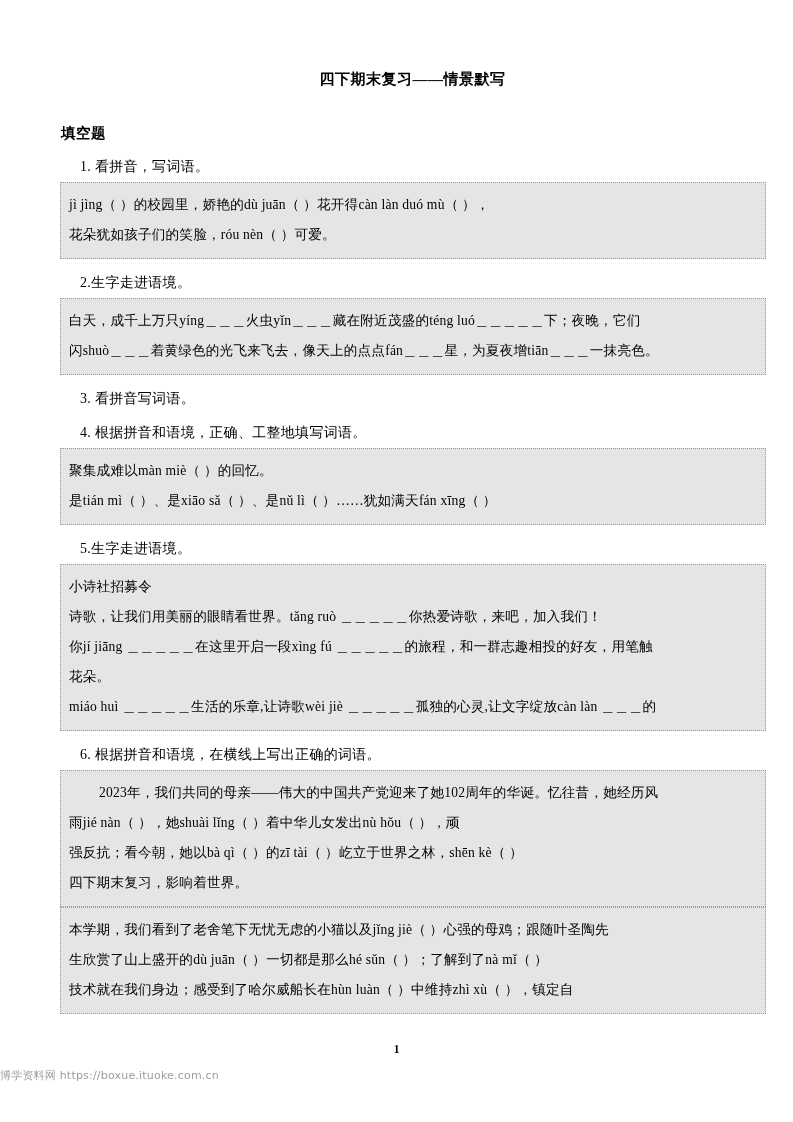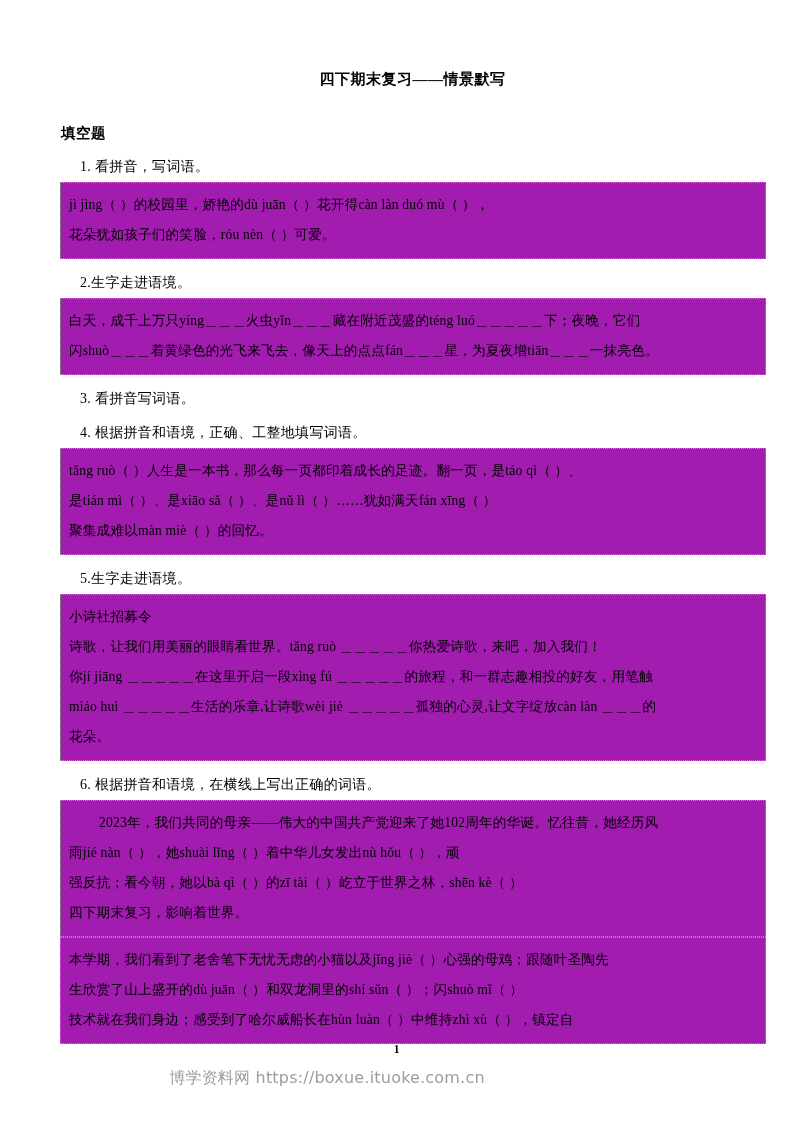--- a/index.html
+++ b/index.html
@@ -40,21 +40,21 @@
     font-size: 14px;
     margin: 15px 0 6px 64px;
     letter-spacing: 0.3px;
     line-height: 1.3;
   }
   .q-box {
     margin: 0 43px 0 44px;
     border: 1px dotted #9a9a9a;
     box-sizing: border-box;
     padding: 7px 8px 8px 8px;
-    background: #a21caf;
+    background: #e5e5e5;
   }
   .q-line {
     font-size: 13.6px;
     line-height: 30px;
     white-space: nowrap;
     letter-spacing: 0.2px;
   }
   .indent2 {
     padding-left: 30px;
   }
@@ -67,22 +67,22 @@
     font-size: 11.5px;
     font-weight: bold;
     font-family: "Liberation Serif", serif;
     color: #000;
   }
   .watermark {
     position: absolute;
     left: 0;
     top: 1068px;
     width: 654px;
-    text-align: center;
-    font-size: 16px;
+    text-align: left;
+    font-size: 11px;
     font-family: "DejaVu Sans", "Liberation Sans", sans-serif;
     color: #9d9d9d;
     letter-spacing: 0.2px;
   }
 </style>
 </head>
 <body>
 
 <div class="page">
 
@@ -99,45 +99,44 @@
   <div class="q-label">2.生字走进语境。</div>
   <div class="q-box">
     <div class="q-line">白天，成千上万只yíng＿＿＿火虫yǐn＿＿＿藏在附近茂盛的téng luó＿＿＿＿＿下；夜晚，它们</div>
     <div class="q-line">闪shuò＿＿＿着黄绿色的光飞来飞去，像天上的点点fán＿＿＿星，为夏夜增tiān＿＿＿一抹亮色。</div>
   </div>
 
   <div class="q-label">3. 看拼音写词语。</div>
 
   <div class="q-label">4. 根据拼音和语境，正确、工整地填写词语。</div>
   <div class="q-box">
-    <div class="q-line">tǎng ruò（     ）人生是一本书，那么每一页都印着成长的足迹。翻一页，是táo qì（      ）、</div>
+    <div class="q-line">聚集成难以màn miè（      ）的回忆。</div>
     <div class="q-line">是tián mì（      ）、是xiāo sǎ（      ）、是nǔ lì（      ）……犹如满天fán xīng（       ）</div>
-    <div class="q-line">聚集成难以màn miè（      ）的回忆。</div>
   </div>
 
   <div class="q-label">5.生字走进语境。</div>
   <div class="q-box">
     <div class="q-line">小诗社招募令</div>
     <div class="q-line">诗歌，让我们用美丽的眼睛看世界。tǎng ruò ＿＿＿＿＿你热爱诗歌，来吧，加入我们！</div>
     <div class="q-line">你jí jiāng ＿＿＿＿＿在这里开启一段xìng fú ＿＿＿＿＿的旅程，和一群志趣相投的好友，用笔触</div>
+    <div class="q-line">花朵。</div>
     <div class="q-line">miáo huì ＿＿＿＿＿生活的乐章,让诗歌wèi jiè ＿＿＿＿＿孤独的心灵,让文字绽放càn làn ＿＿＿的</div>
-    <div class="q-line">花朵。</div>
   </div>
 
   <div class="q-label">6. 根据拼音和语境，在横线上写出正确的词语。</div>
   <div class="q-box">
     <div class="q-line indent2">2023年，我们共同的母亲——伟大的中国共产党迎来了她102周年的华诞。忆往昔，她经历风</div>
     <div class="q-line">雨jié nàn（      ），她shuài lǐng（      ）着中华儿女发出nù hǒu（       ），顽</div>
     <div class="q-line">强反抗；看今朝，她以bà qì（       ）的zī tài（      ）屹立于世界之林，shēn kè（      ）</div>
     <div class="q-line">四下期末复习，影响着世界。</div>
   </div>
 
   <div class="q-box">
     <div class="q-line">本学期，我们看到了老舍笔下无忧无虑的小猫以及jǐng jiè（     ）心强的母鸡；跟随叶圣陶先</div>
-    <div class="q-line">生欣赏了山上盛开的dù juān（     ）和双龙洞里的shí sǔn（     ）；闪shuò mǐ（      ）</div>
+    <div class="q-line">生欣赏了山上盛开的dù juān（     ）一切都是那么hé sǔn（     ）；了解到了nà mǐ（      ）</div>
     <div class="q-line">技术就在我们身边；感受到了哈尔威船长在hùn luàn（      ）中维持zhì xù（     ），镇定自</div>
 
   </div>
 
   <div class="footer-page">1</div>
   <div class="watermark">博学资料网 https://boxue.ituoke.com.cn</div>
 
 </div>
 
 </body></html>

